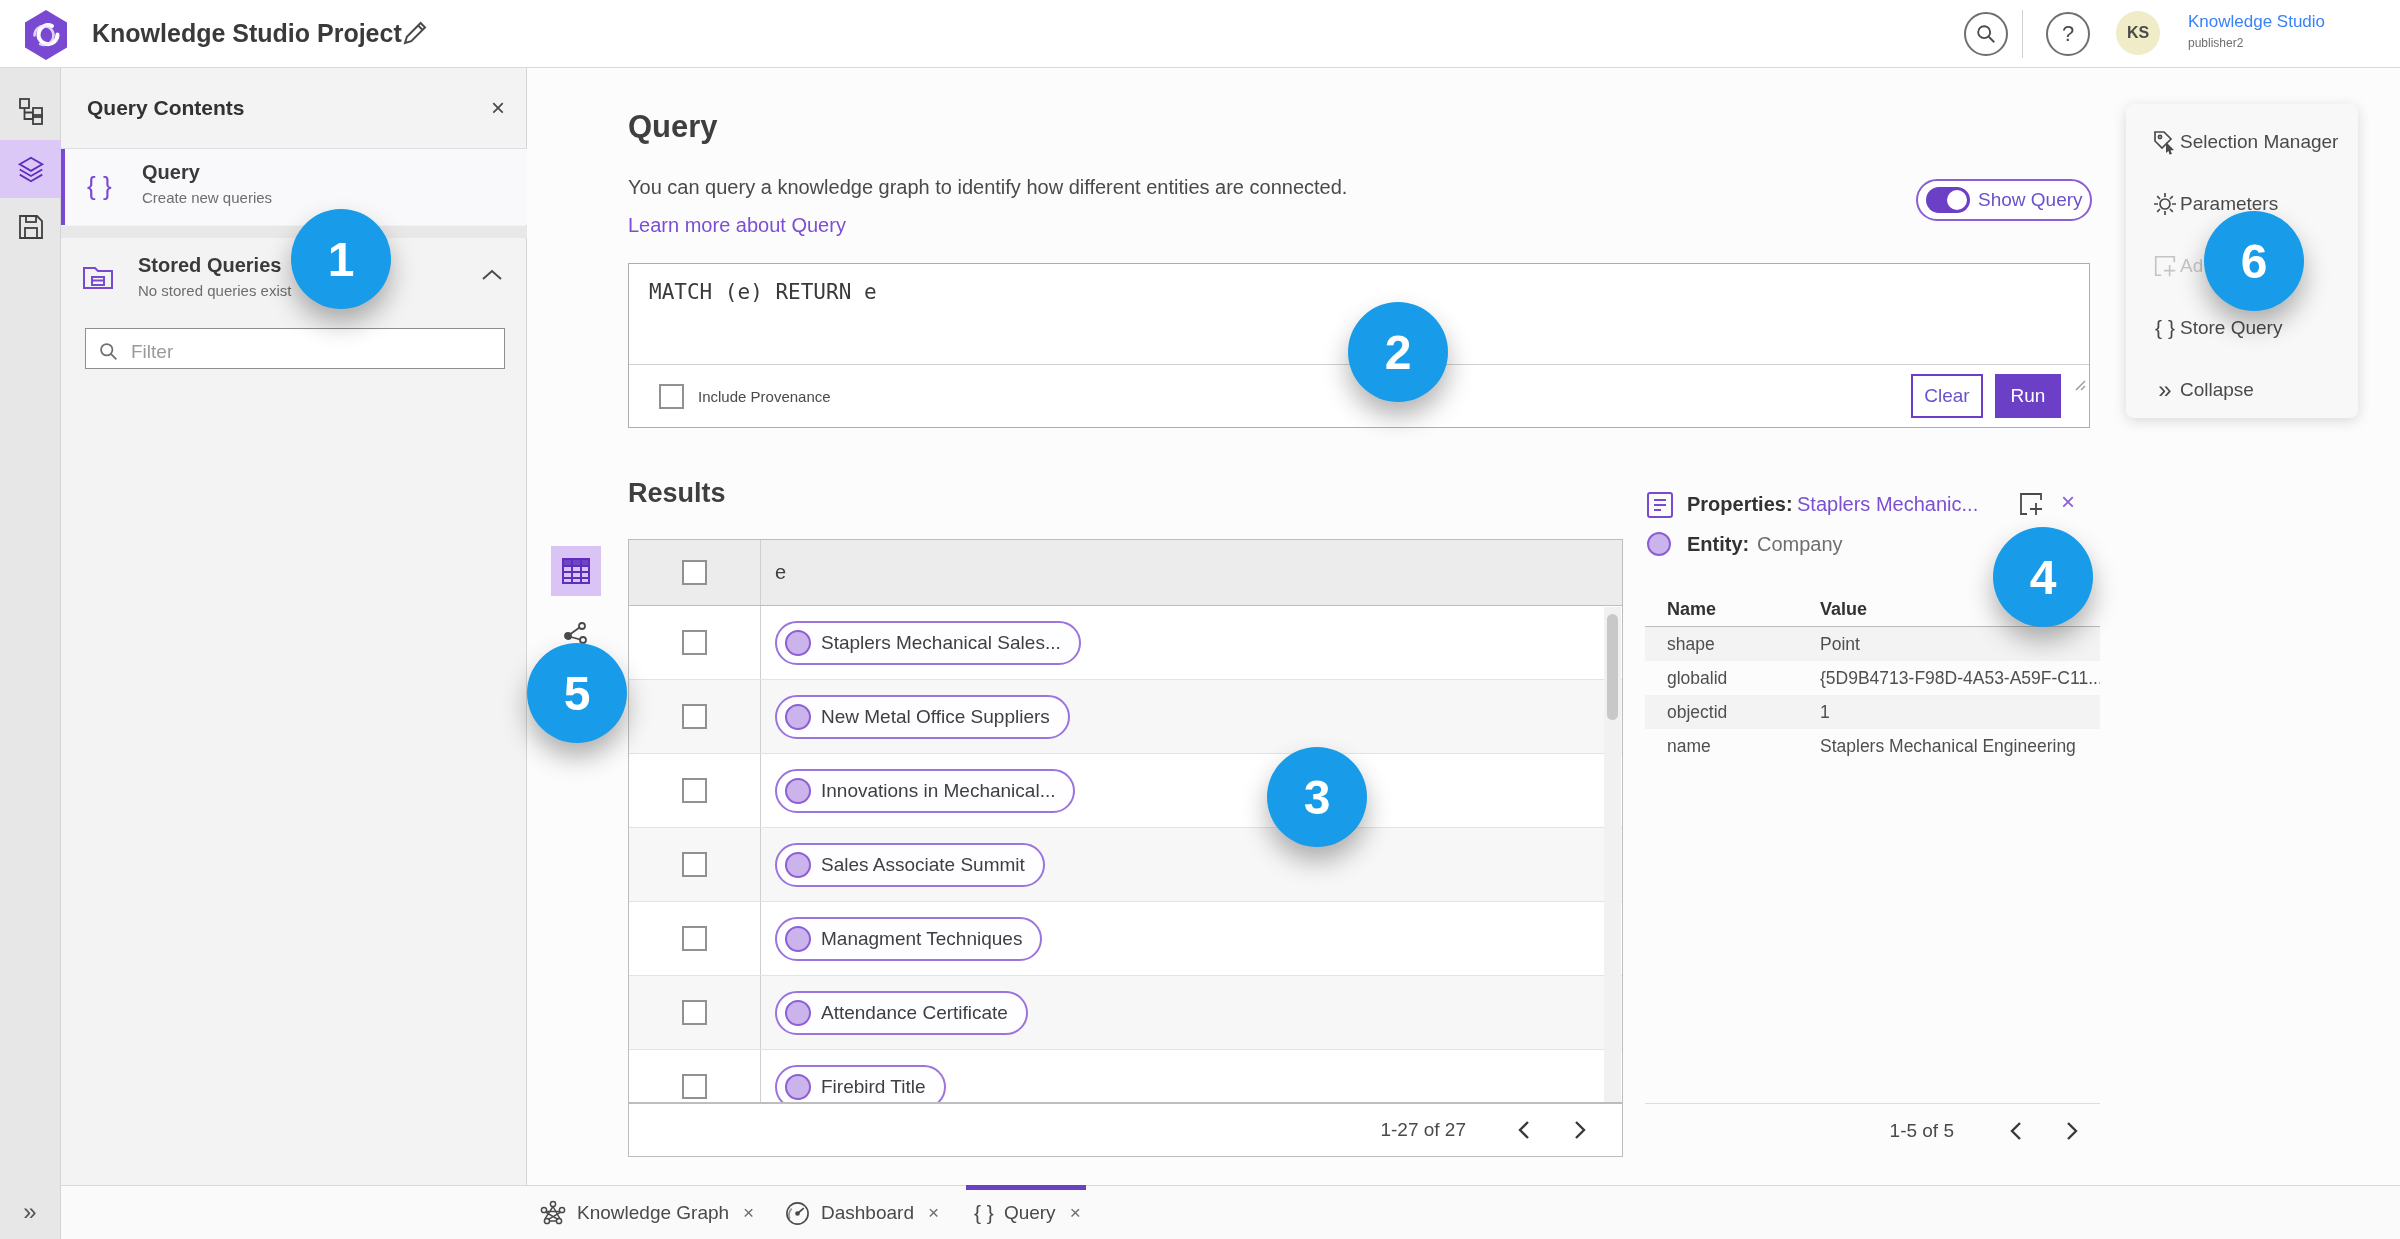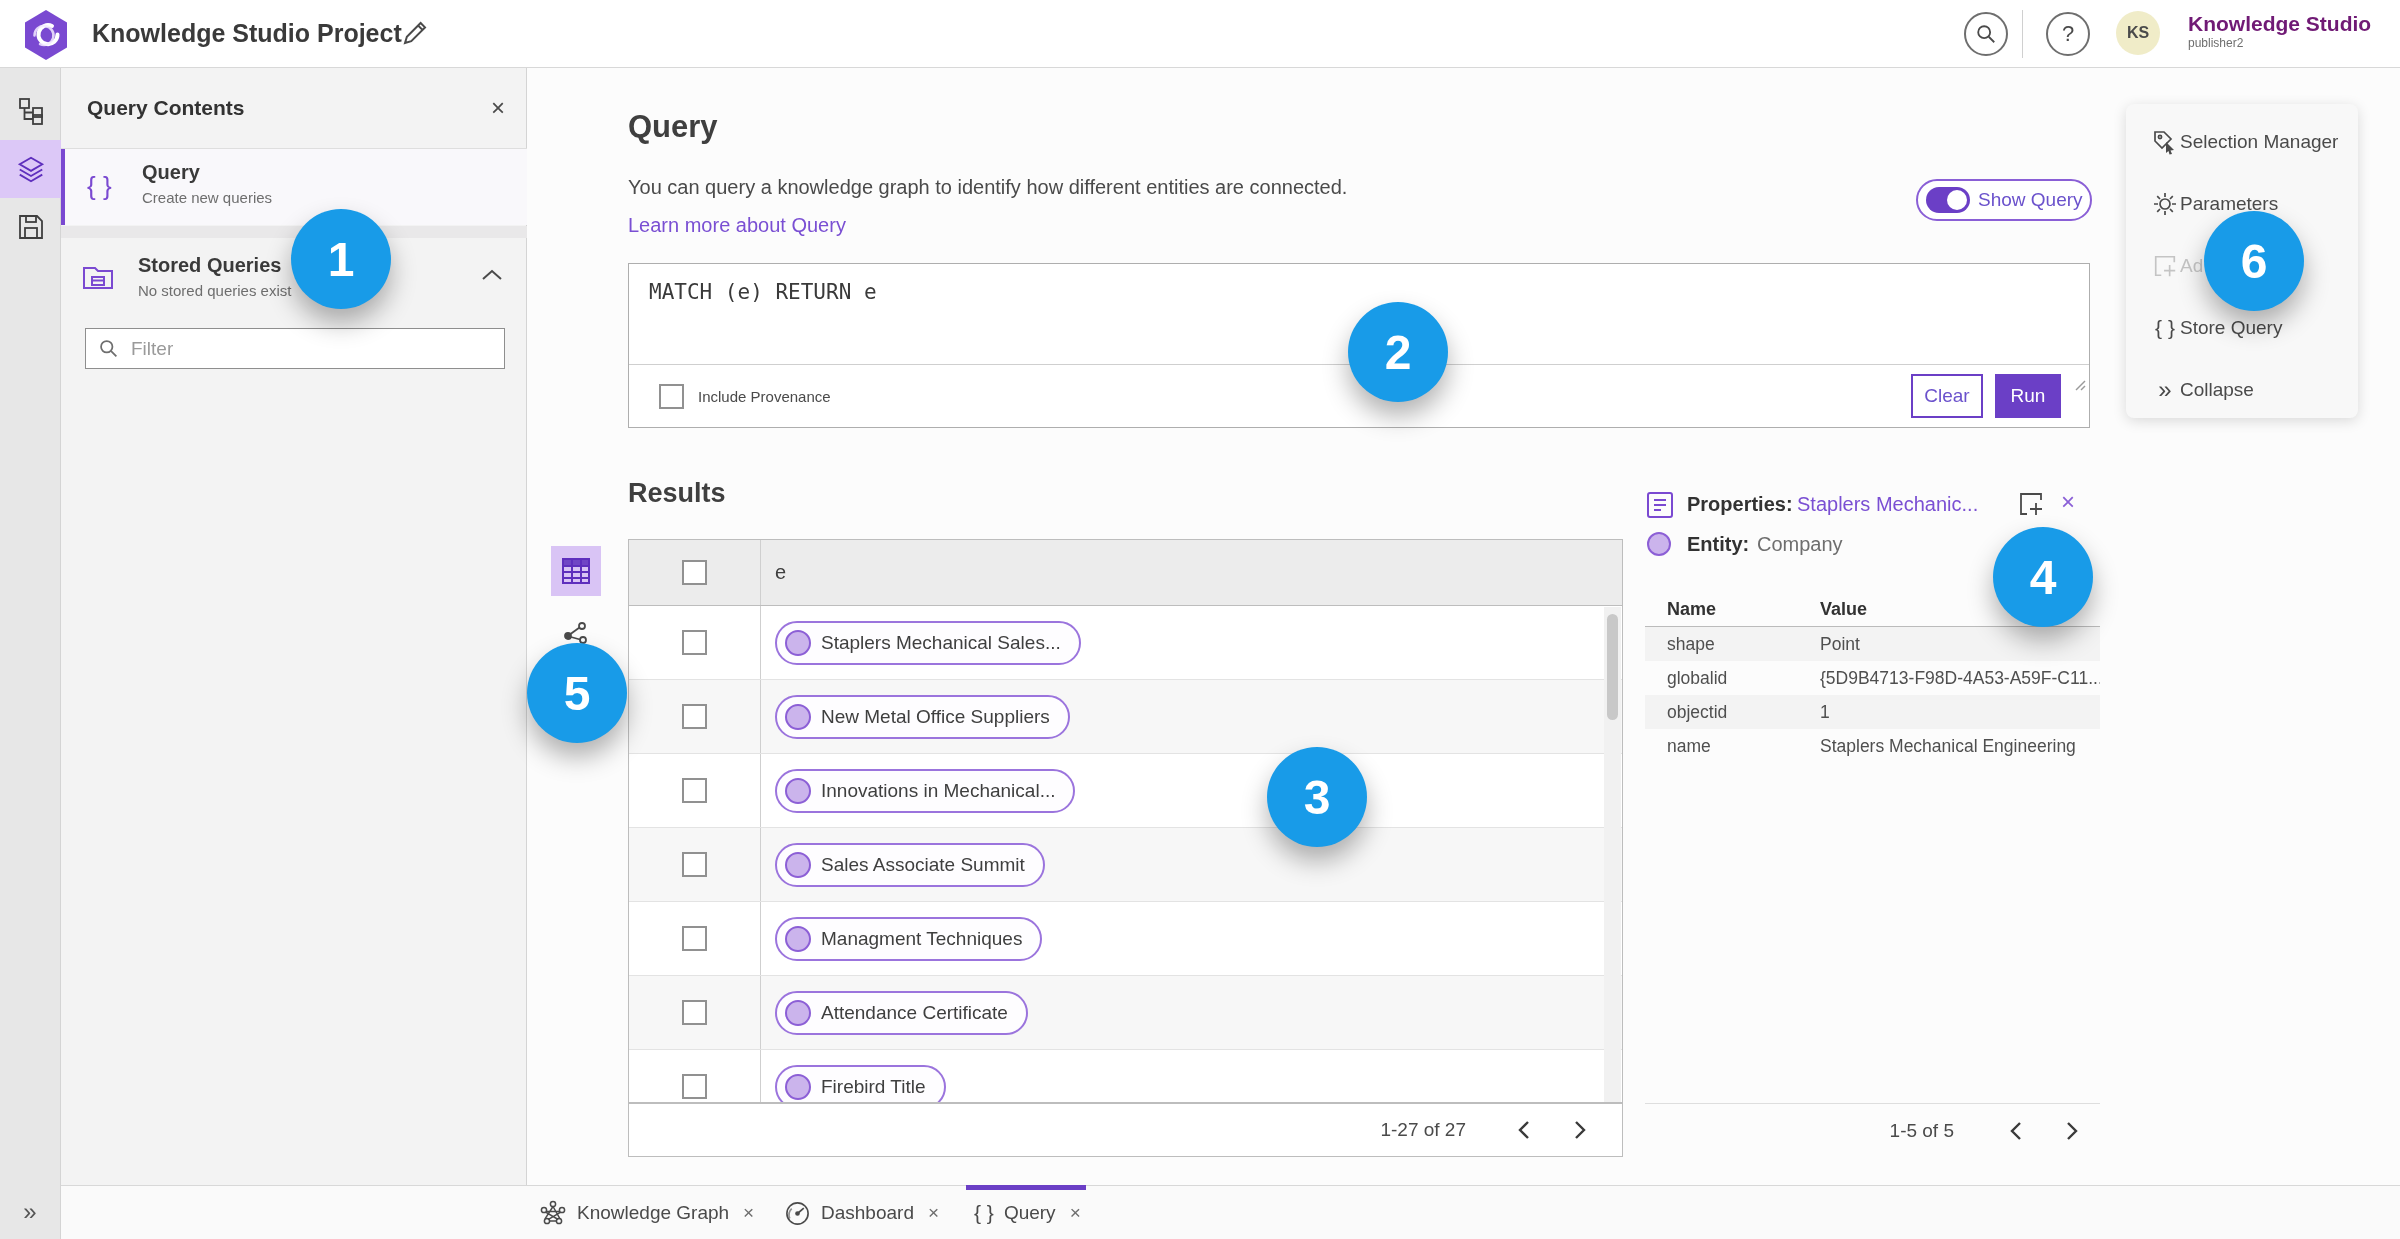--- a/index.html
+++ b/index.html
@@ -11,21 +11,21 @@
   
   .topbar { position:absolute; left:0; top:0; width:2400px; height:68px; background:#fff;
             border-bottom:1px solid #d8d8d8; z-index:5; }
   .app-title { position:absolute; left:92px; top:19px; font-size:25px; font-weight:700; color:#3a3a3a; }
   .icon-circle { position:absolute; top:12px; width:44px; height:44px; border:2px solid #6e6e6e;
                  border-radius:50%; display:flex; align-items:center; justify-content:center;
                  background:#fff; color:#4a4a4a; font-size:22px; }
   .avatar { position:absolute; left:2116px; top:11px; width:44px; height:44px; border-radius:50%;
             background:#f0ecc8; display:flex; align-items:center; justify-content:center;
             font-size:16px; font-weight:700; color:#4a4a4a; }
-  .user-name { position:absolute; left:2188px; top:12px; font-size:21px; font-weight:700; color:#701a75; }
+  .user-name { position:absolute; left:2188px; top:12px; font-size:17px; font-weight:400; color:#3b82f6; }
   .user-role { position:absolute; left:2188px; top:36px; font-size:12px; color:#6e6e6e; }
   .topbar-divider { position:absolute; left:2022px; top:10px; width:1px; height:48px; background:#d0d0d0; }
 
   
   .rail { position:absolute; left:0; top:68px; width:61px; height:1171px; background:#e7e7e7;
           border-right:1px solid #d4d4d4; }
   .rail-item { position:absolute; left:0; width:61px; height:58px; display:flex; align-items:center;
                justify-content:center; cursor:pointer; }
   .rail-item.selected { background:#dcc8f7; }
 
@@ -36,21 +36,21 @@
   .panel-title { position:absolute; left:26px; top:28px; font-size:21px; font-weight:700; color:#323232; }
   .panel-close { position:absolute; right:22px; top:26px; font-size:24px; color:#4a4a4a; cursor:pointer; }
   .hline { position:absolute; background:#dedede; height:1px; }
   .panel-item-query { position:absolute; left:0; top:81px; width:466px; height:76px; background:#f9f8fb;
                       border-left:4px solid #7a49d1; cursor:pointer; }
   .panel-gap { position:absolute; left:0; top:158px; width:466px; height:12px; background:#e9e8e9; }
   .panel-item-stored { position:absolute; left:0; top:170px; width:466px; height:86px; cursor:pointer; }
   .pi-title { position:absolute; left:77px; font-size:20px; font-weight:700; color:#3a3a3a; }
   .pi-sub   { position:absolute; left:77px; font-size:15px; color:#6e6e6e; }
   .filter-box { position:absolute; left:24px; top:260px; width:420px; height:41px; background:#fff;
-                border:1px solid #8e8e8e; display:flex; align-items:center; padding:0 12px; }
+                border:1px solid #8e8e8e; display:flex; align-items:flex-start; padding:12px 12px; }
   .filter-box input { border:none; outline:none; font-size:19px; margin-left:12px; width:330px;
                       font-family:"Liberation Sans", sans-serif; color:#323232; background:transparent; }
   .filter-box input::placeholder { color:#9a9a9a; }
 
   
   .main { position:absolute; left:527px; top:68px; width:1873px; height:1117px; background:#fcfcfc; }
   .h1 { position:absolute; left:101px; top:41px; font-size:31px; font-weight:700; color:#3f3f3f; }
   .desc { position:absolute; left:101px; top:108px; font-size:20px; color:#4a4a4a; }
   .learn-link { position:absolute; left:101px; top:146px; font-size:20px; color:#7a4fd3; cursor:pointer; }
 

